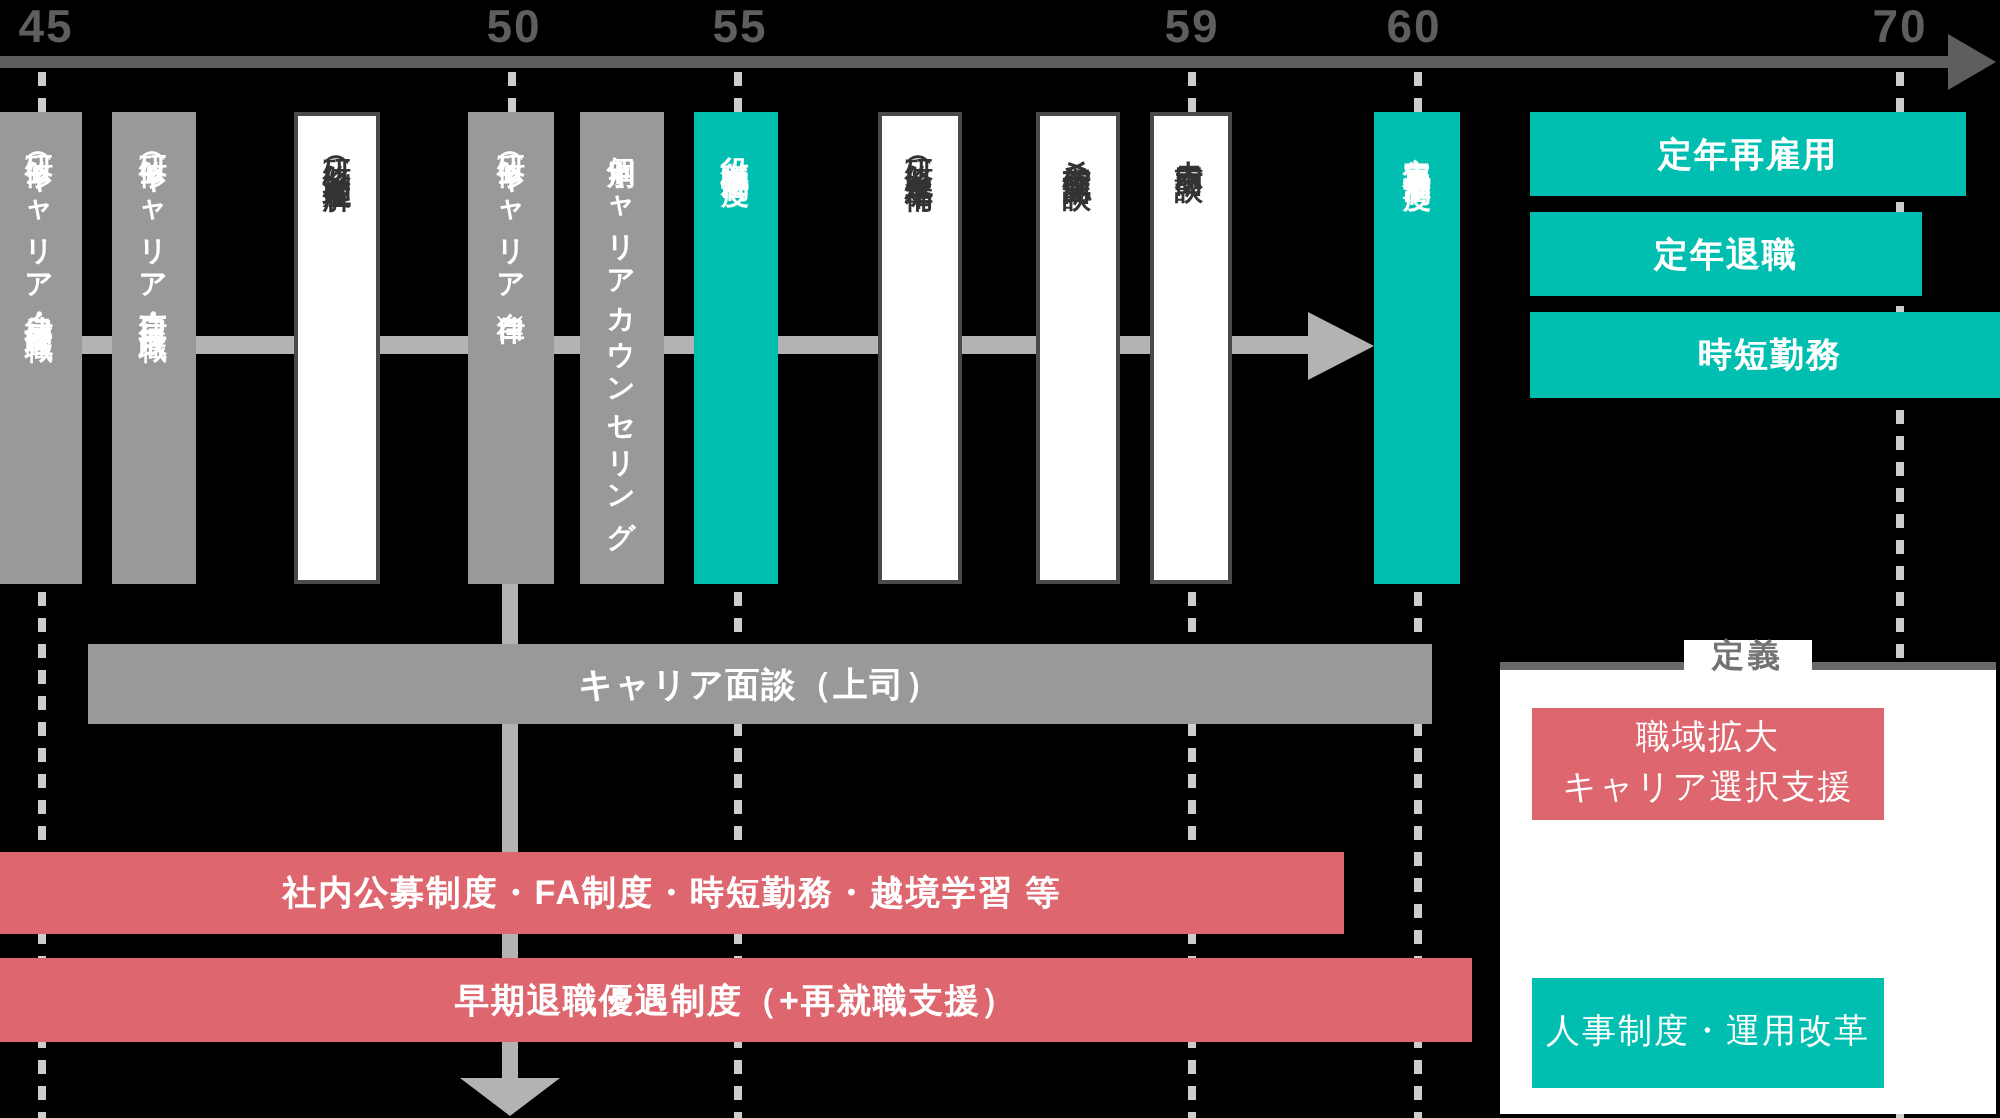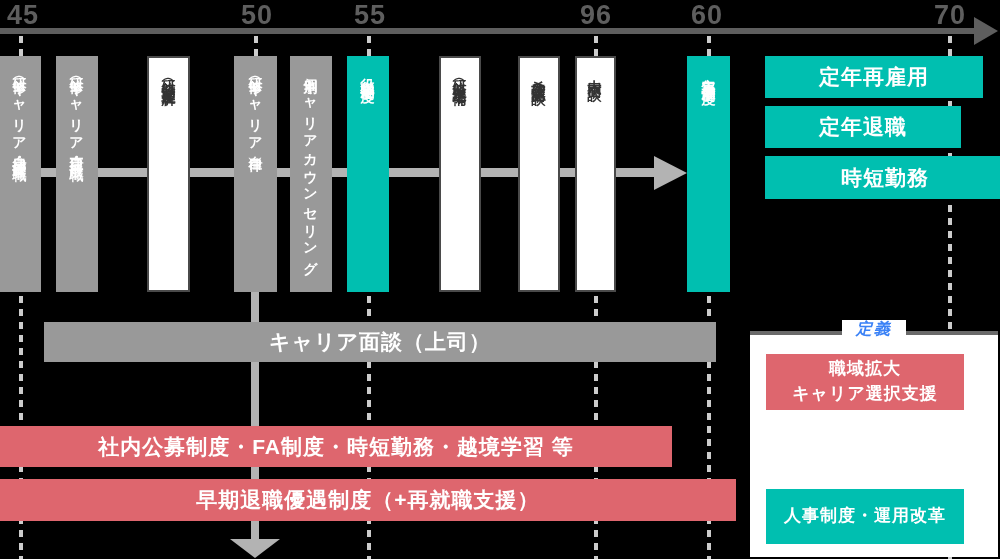--- a/index.html
+++ b/index.html
@@ -11,21 +11,21 @@
     height: 559px;
     background: #000;
     overflow: hidden;
   }
 
   
   .age-label {
     position: absolute;
     top: 0;
     transform: translateX(-50%);
-    font-size: 27px;
+    font-size: 23px;
     font-weight: bold;
     color: #5E5E5E;
     letter-spacing: 1px;
   }
   .timeline-line {
     position: absolute;
     left: 0; top: 28;
     top: 28px;
     width: 976px; height: 6px;
     background: #5E5E5E;
@@ -100,21 +100,21 @@
   .vbar-teal  { background: #00BFB0; color: #FFFFFF; }
   .vbar-white { background: #FFFFFF; color: #333333; border: 2px solid #4A4A4A; line-height: 38px; }
 
   
   .hbar {
     position: absolute;
     z-index: 3;
     display: flex;
     align-items: center;
     justify-content: center;
-    font-size: 21px;
+    font-size: 17px;
     font-weight: bold;
     color: #FFFFFF;
     letter-spacing: 1px;
   }
   .hbar-gray { background: #999999; margin-left: 44px; }
   .hbar-red  { background: #DE666E; }
   .hbar-teal { background: #00BFB0; }
 
   
   .legend {
@@ -123,53 +123,52 @@
     width: 248px; height: 226px;
     background: #FFFFFF;
     border-top: 4px solid #6A6A6A;
     z-index: 4;
   }
   .legend-tab {
     position: absolute;
     left: 92px; top: -15px;
     width: 64px; height: 20px;
     background: #FFFFFF;
-    color: #3b82f6;
+    color: #737373;
     font-size: 16px;
     font-weight: bold;
     text-align: center;
     line-height: 17px;
     letter-spacing: 2px;
-    font-style: italic;
   }
   .legend-item {
     position: absolute;
     left: 16px;
-    width: 198px;
+    width: 176px;
     display: flex;
     align-items: center;
     justify-content: center;
     text-align: center;
     font-size: 17px;
-    font-weight: bold;
+    font-weight: normal;
     color: #FFFFFF;
     letter-spacing: 1px;
     line-height: 1.45;
     white-space: pre-line;
   }
 </style>
 </head>
 <body>
 
 <div class="stage">
 
   <div class="age-label" style="left:23px">45</div>
   <div class="age-label" style="left:257px">50</div>
   <div class="age-label" style="left:370px">55</div>
-  <div class="age-label" style="left:596px">96</div>
+  <div class="age-label" style="left:596px">59</div>
   <div class="age-label" style="left:707px">60</div>
   <div class="age-label" style="left:950px">70</div>
 
   <div class="timeline-line"></div>
   <div class="timeline-arrowhead"></div>
 
   <div class="dash" style="left:19px;  top:36px; height:523px;"></div>
   <div class="dash" style="left:254px; top:36px; height:20px;"></div>
   <div class="dash" style="left:367px; top:36px; height:523px;"></div>
   <div class="dash" style="left:594px; top:36px; height:523px;"></div>

